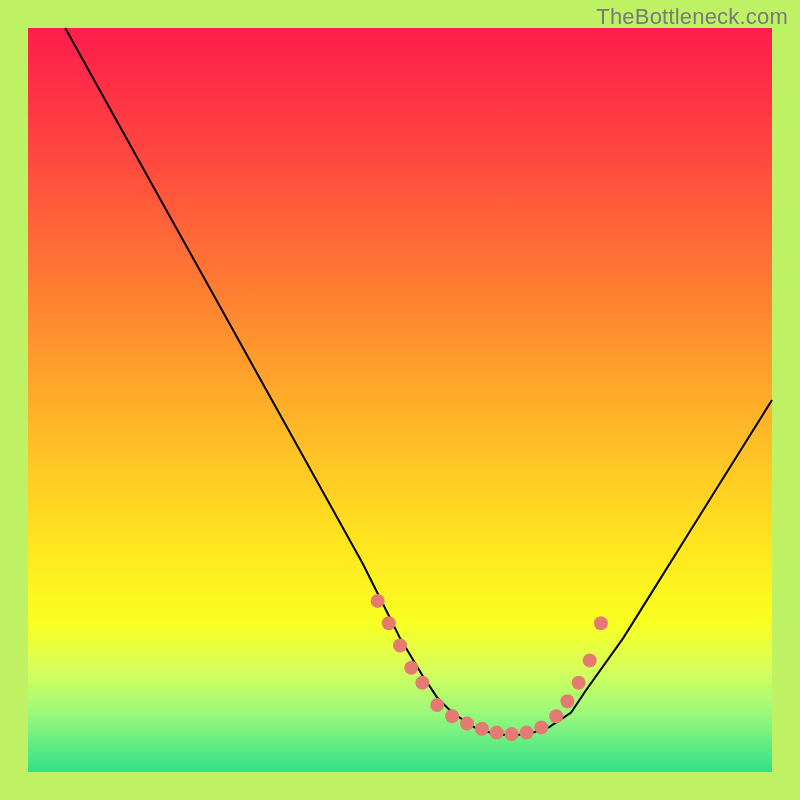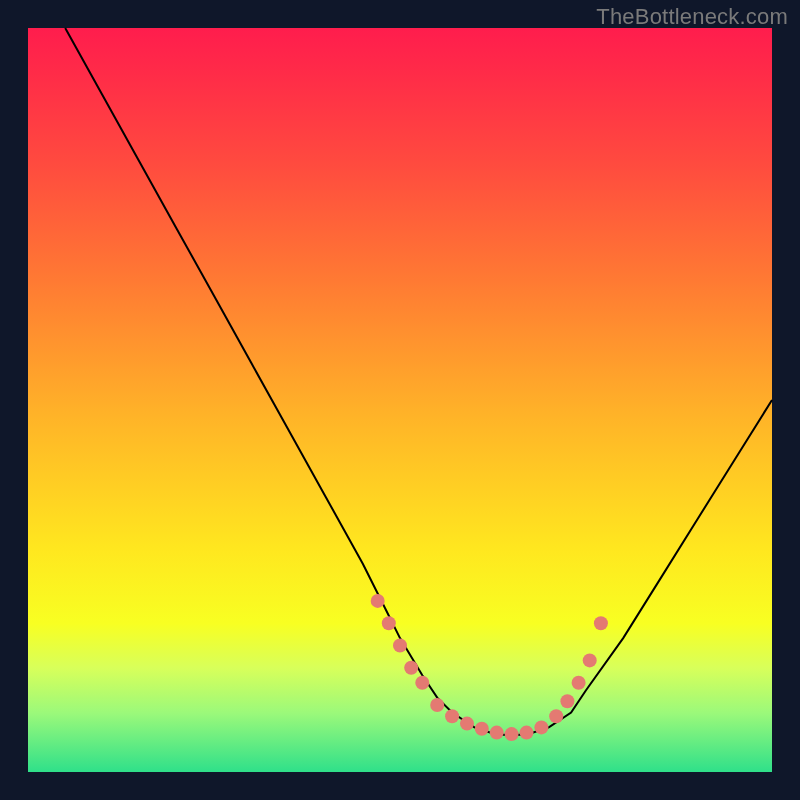--- a/index.html
+++ b/index.html
@@ -8,21 +8,21 @@
     width: 800px;
     height: 800px;
     background: #000;
     overflow: hidden;
     font-family: Arial, Helvetica, sans-serif;
   }
   .stage {
     position: relative;
     width: 800px;
     height: 800px;
-    background: #0f172a;
+    background: #bef264;
   }
   .plot {
     position: absolute;
     left: 28px;
     top: 28px;
     width: 744px;
     height: 744px;
     
     background: linear-gradient(
       to bottom,

